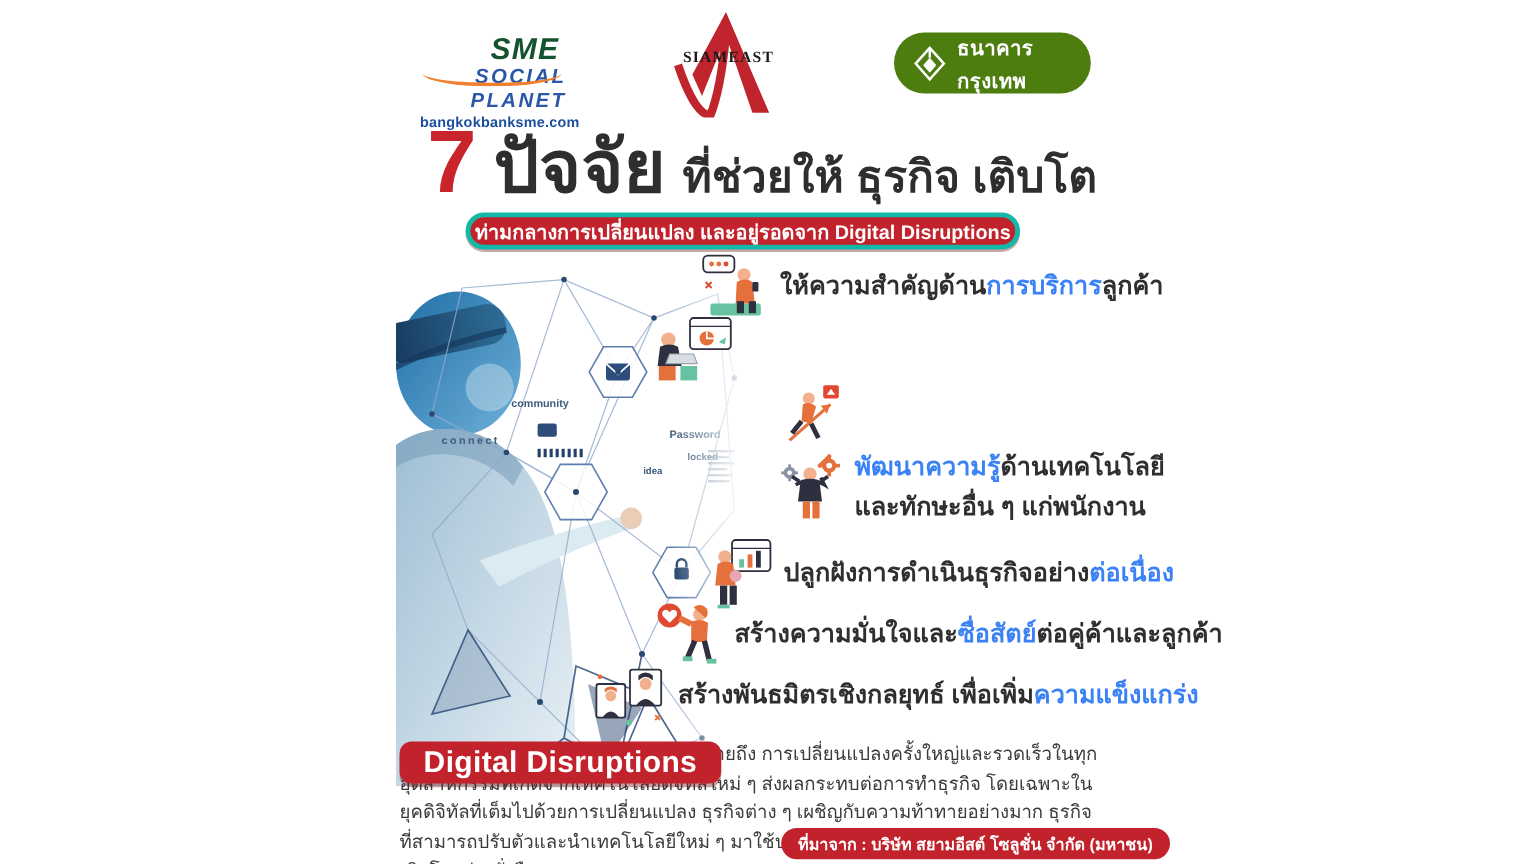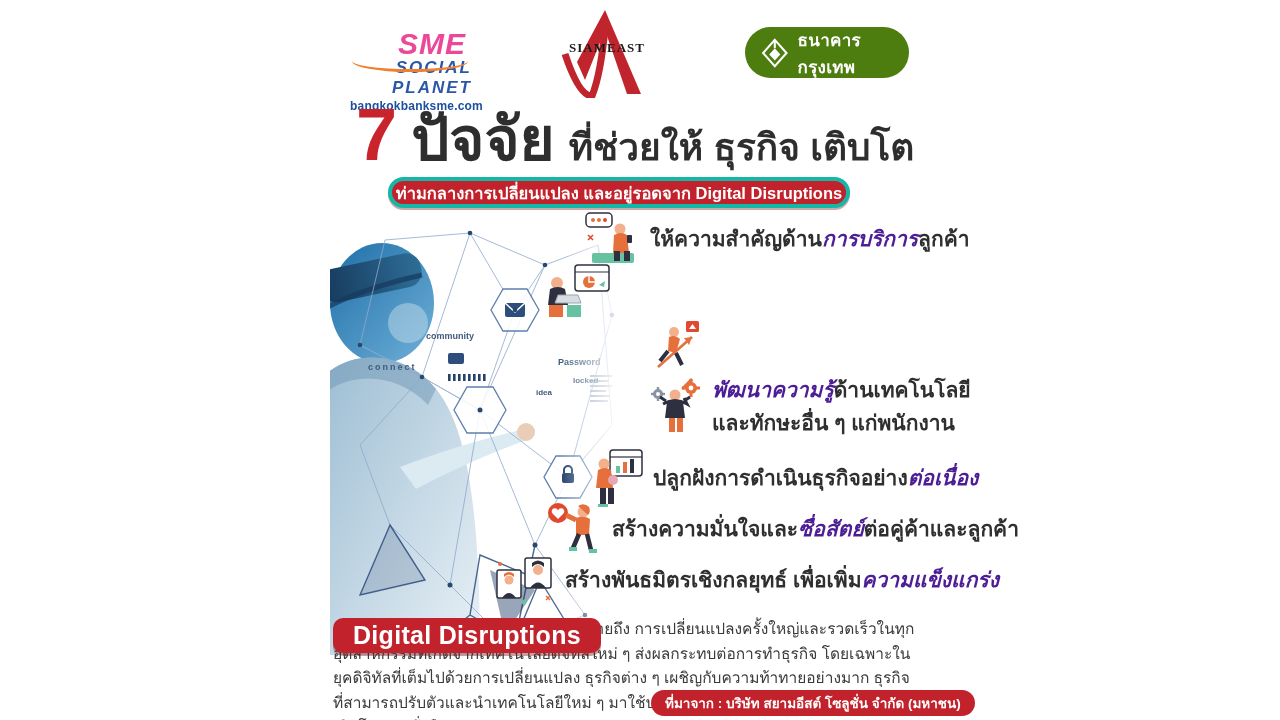--- a/index.html
+++ b/index.html
@@ -2,21 +2,21 @@
 <html><head>
 <meta charset="utf-8">
 <style>
   * { margin:0; padding:0; box-sizing:border-box; }
   html,body { background:#ffffff; }
   body { font-family:"Liberation Sans","DejaVu Sans",sans-serif; }
   .canvas { position:relative; width:1280px; height:720px; background:#ffffff; overflow:hidden; }
 
   
   .sme-logo { position:absolute; left:350px; top:30px; width:122px; text-align:right; }
-  .sme-title { font-size:30px; font-weight:800; font-style:italic; color:#ec4899; letter-spacing:1px; line-height:0.9; padding-right:6px; position:relative; z-index:2; }
+  .sme-title { font-size:25px; font-weight:800; font-style:italic; color:#14532d; letter-spacing:1px; line-height:0.9; padding-right:6px; position:relative; z-index:2; }
   .sme-swoosh { position:absolute; left:2px; top:20px; width:116px; height:22px; border:0; border-bottom:3px solid #f07f2e; border-radius:50%; z-index:1; }
   .sme-sub { font-size:17px; font-weight:700; font-style:italic; color:#2b57a8; letter-spacing:2px; margin-top:1px; }
   .sme-url { font-size:12px; font-weight:800; color:#1c4f9e; margin-top:1px; letter-spacing:0.2px; }
 
   .siam-logo { position:absolute; left:561px; top:8px; width:84px; height:90px; }
   .siam-text { position:absolute; left:0; top:0; width:100%; height:100%; display:flex; align-items:center; justify-content:flex-end; padding-bottom:12px; font-family:"Liberation Serif","DejaVu Serif",serif; font-weight:700; color:#1a1a1a; font-size:13px; letter-spacing:1px; line-height:1.0; }
 
   .bank-pill { position:absolute; left:745px; top:27px; width:164px; height:51px; background:#4d7c0f; border-radius:26px; display:flex; align-items:center; padding:0 0 0 16px; gap:9px; }
   .bank-label { color:#ffffff; font-weight:700; font-size:17px; letter-spacing:0.3px; }
 
@@ -27,21 +27,21 @@
   .t-rest { font-size:37px; font-weight:800; color:#2e2e2e; line-height:1; }
 
   .title-banner { position:absolute; left:388px; top:177px; width:462px; height:31px; background:#c2222b; border:4px solid #14b8a6; border-radius:16px; display:flex; align-items:center; justify-content:center; color:#ffffff; font-weight:700; font-size:16.5px; box-shadow:0 2px 0 rgba(100,10,12,.35); }
 
   
   .photo { position:absolute; left:330px; top:225px; width:290px; height:430px; }
 
   
   .factor { position:absolute; display:flex; align-items:center; gap:9px; }
   .ftext { font-size:21px; font-weight:800; color:#2f2f2f; line-height:1.55; white-space:nowrap; }
-  .ftext .hl { color:#4c1d95;font-style:italic; }
+  .ftext .hl { color:#3b82f6; }
   .f1 { left:583px; top:211px; }
   .f2 { left:541px; top:263px; }
   .f3 { left:652px; top:319px; }
   .f4 { left:649px; top:374px; }
   .f5 { left:588px; top:448px; }
   .f6 { left:545px; top:500px; }
   .f7 { left:494px; top:552px; }
 
   
   .dd-para { position:absolute; left:333px; top:617px; width:582px; font-size:15.5px; line-height:24.5px; color:#3b3b3b; font-weight:500; text-indent:242px; }

